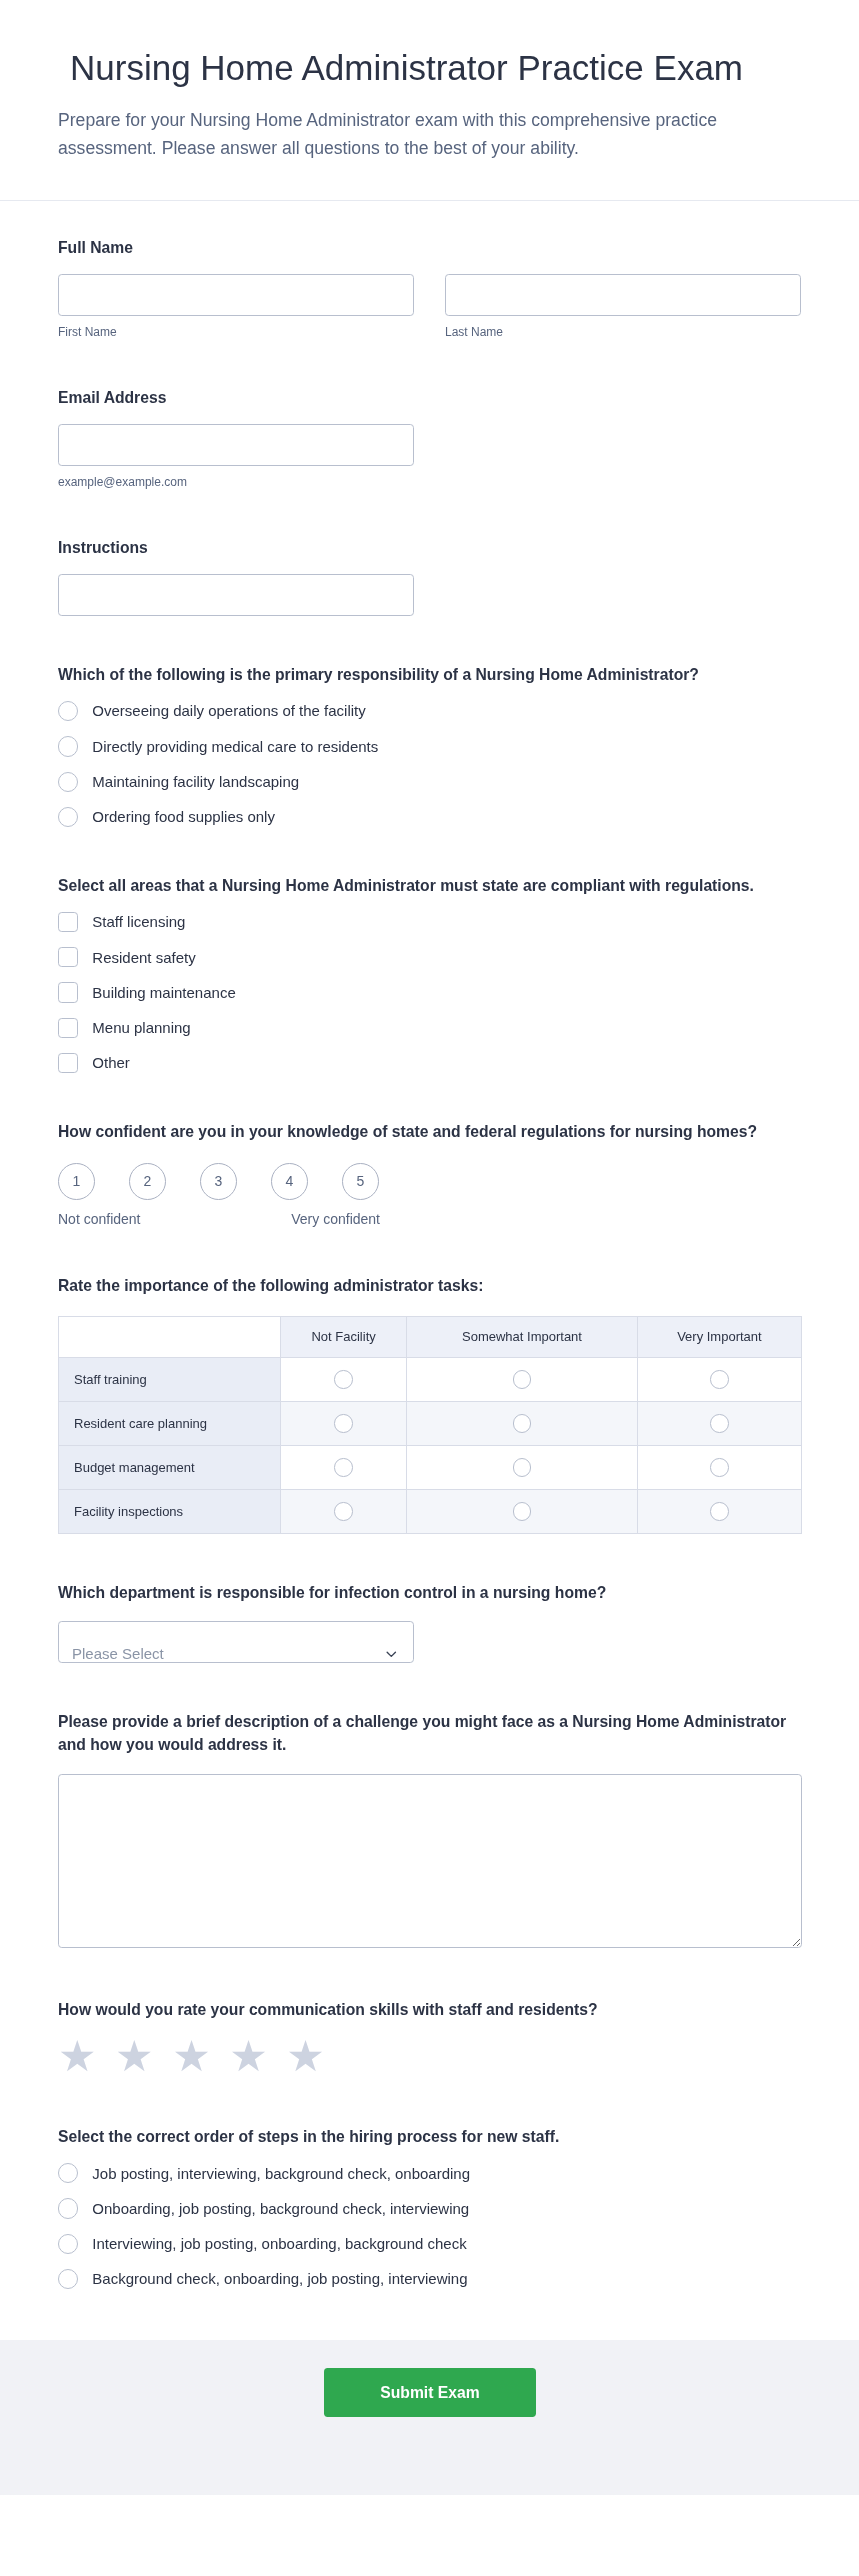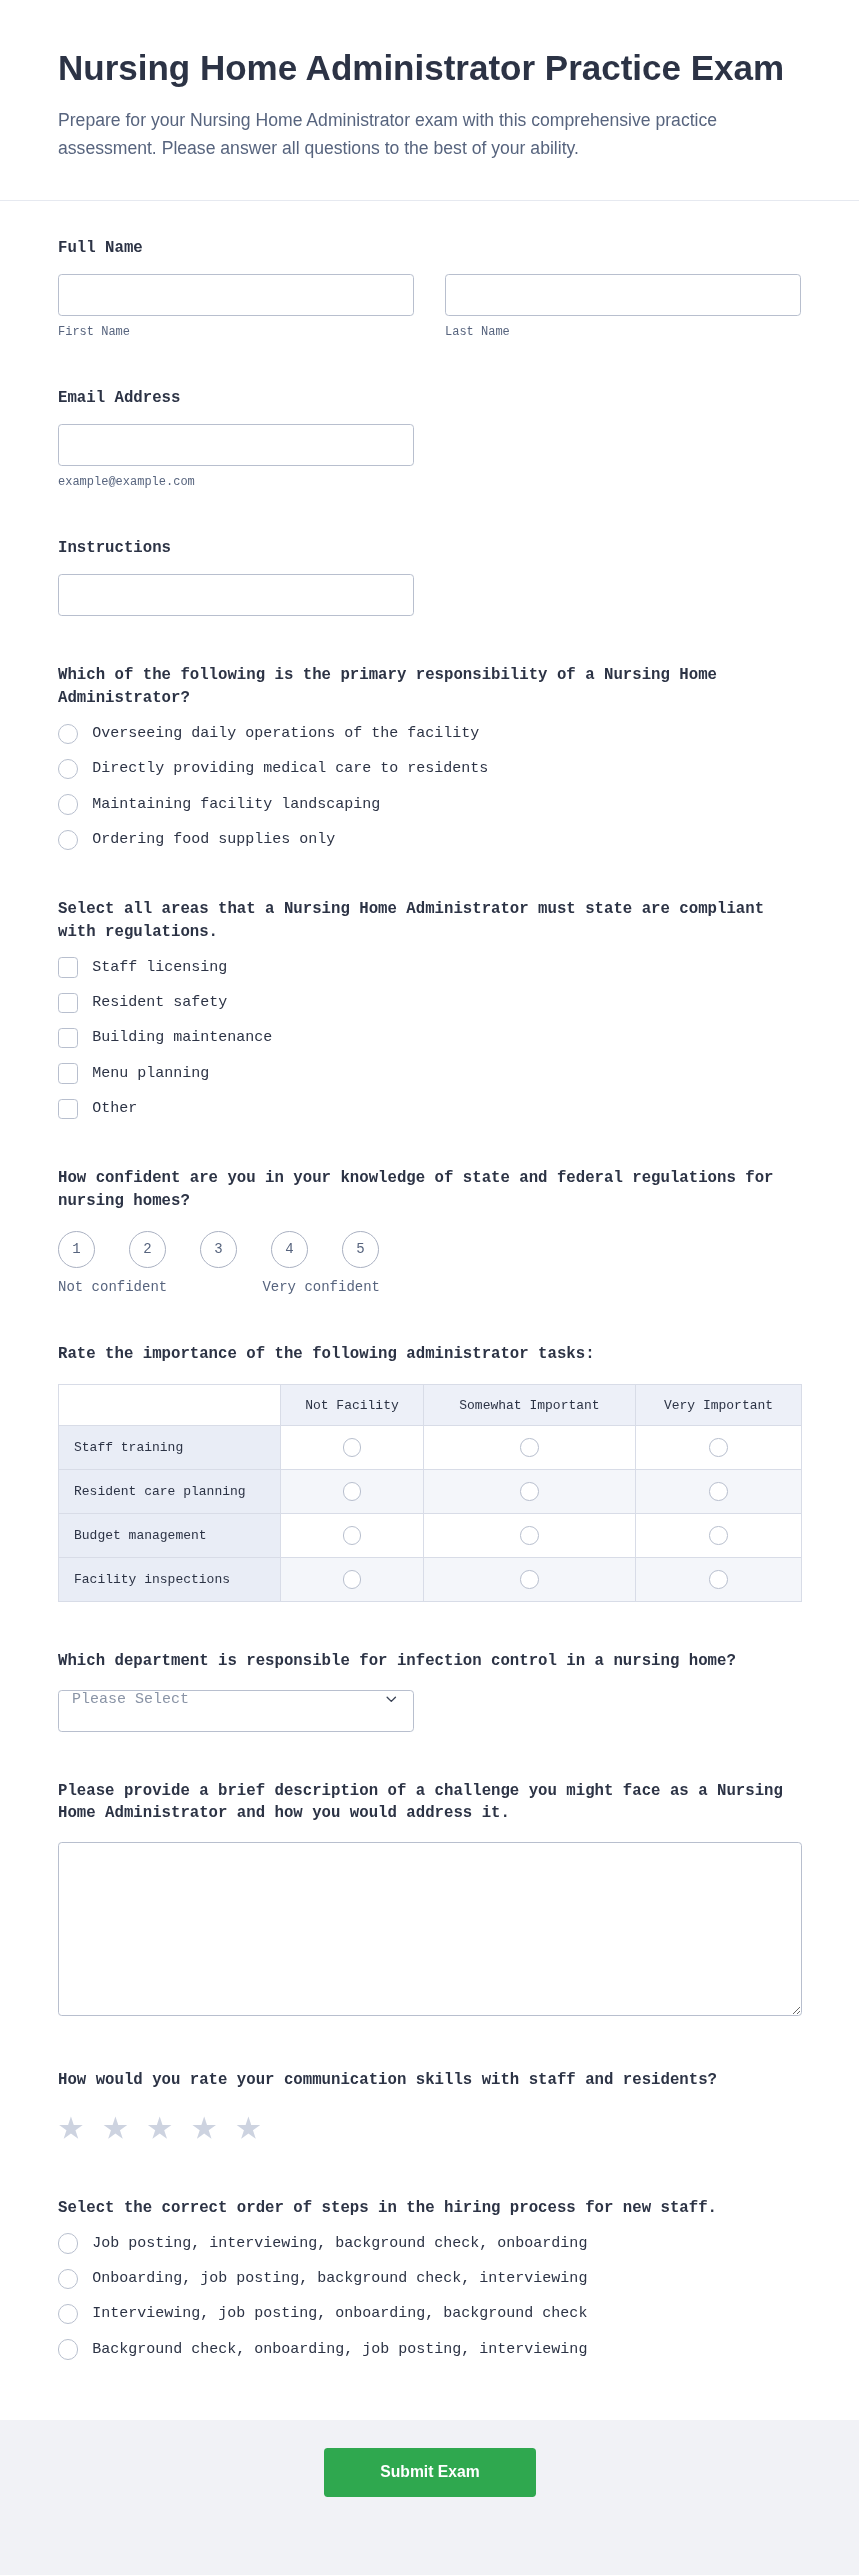--- a/index.html
+++ b/index.html
@@ -6,34 +6,34 @@
   html, body { margin: 0; padding: 0; }
   body {
     width: 860px;
     background: #ffffff;
     font-family: "Liberation Sans", "DejaVu Sans", sans-serif;
     color: #2c3345;
   }
   .form-header { padding: 43px 58px 0 58px; }
   .form-title {
     font-size: 35px;
-    font-weight: 700;
+    font-weight: 400;
     line-height: 1.4;
-    margin: 0 0 15px 0;
+    margin: 0 0 15px 12px;
     color: #2c3345;
   }
   .form-subtitle {
     font-size: 17.6px;
     line-height: 1.58;
     color: #57647e;
     margin: 0 0 37px 0;
     max-width: 730px;
   }
   .divider { height: 0.9px; background: #e6e9f0; }
-  .form-body { padding: 37px 58px 12px 58px; font-family: Liberation Mono, monospace; }
+  .form-body { padding: 37px 58px 3px 58px; }
   .field { margin-bottom: 48px; }
   .q-label {
     font-size: 15.7px;
     font-weight: 700;
     line-height: 1.45;
     color: #2c3345;
     margin-bottom: 14px;
     max-width: 740px;
   }
   .text-input {
@@ -123,21 +123,21 @@
     background: #fff;
     display: block;
     margin: 0 auto;
     cursor: pointer;
   }
 
   .select {
     width: 356px; height: 42px;
     border: 0.9px solid #b8bfce;
     border-radius: 3.7px;
-    display: flex; align-items: flex-start; justify-content: space-between;
+    display: flex; align-items: flex-end; justify-content: space-between;
     padding: 0 13px;
     cursor: pointer;
     background: #fff;
     margin-top: 16.6px;
   }
   .select-placeholder { font-size: 15px; color: #8a94a6; }
 
   textarea.big-textarea {
     width: 100%;
     height: 174px;

